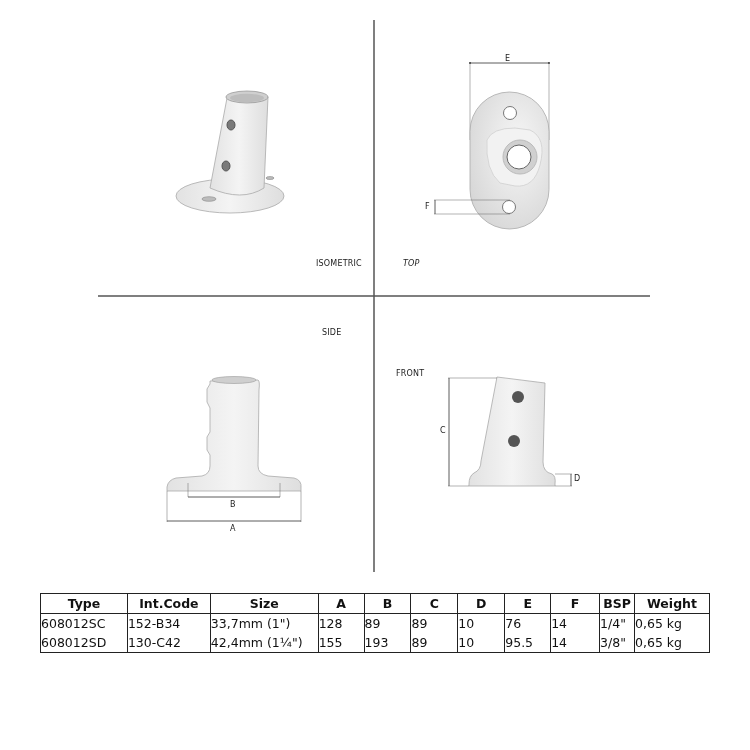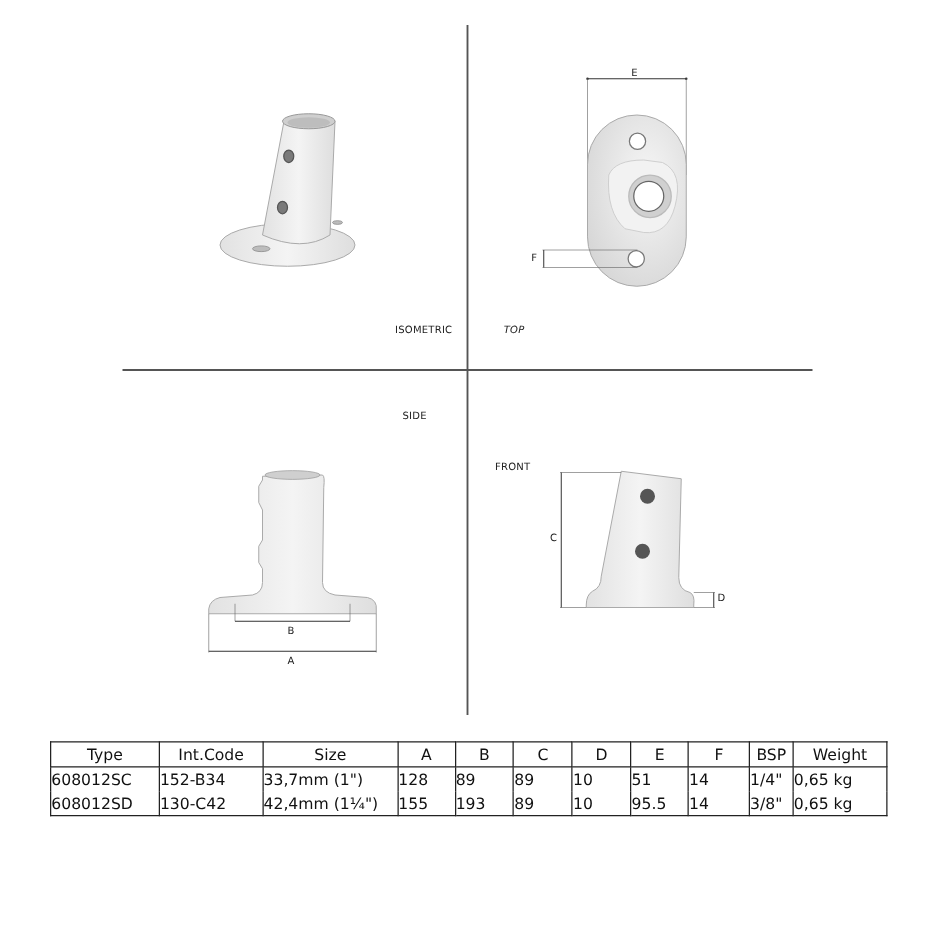--- a/index.html
+++ b/index.html
@@ -3,21 +3,21 @@
   <meta charset="utf-8">
   <style>
     html, body { margin: 0; padding: 0; background: #ffffff; }
     body { width: 750px; height: 750px; position: relative; overflow: hidden;
            font-family: "DejaVu Sans", "Liberation Sans", sans-serif; color: #111; }
     .view-label { position: absolute; font-size: 8px; letter-spacing: 0.2px; color: #222; }
     .dim-label { position: absolute; font-size: 8px; color: #222; }
     svg { position: absolute; left: 0; top: 0; }
     table.spec { position: absolute; left: 40px; top: 593px; width: 670px;
                  border-collapse: collapse; font-size: 12.5px; color: #111; }
-    table.spec th { font-weight: normal; border: 1px solid #222; height: 19px; padding: 0; text-align: center; }
+    table.spec th { font-weight: bold; border: 1px solid #222; height: 19px; padding: 0; text-align: center; }
     table.spec td { border-left: 1px solid #222; border-right: 1px solid #222; height: 19px; padding: 0; text-align: left; }
     table.spec tbody tr:last-child td { border-bottom: 1px solid #222; }
   </style>
 </head>
 <body>
 
 <svg width="750" height="750" viewBox="0 0 750 750">
   <defs>
     <linearGradient id="g1" x1="0" x2="1" y1="0" y2="0">
       <stop offset="0" stop-color="#e2e2e2"></stop>
@@ -141,21 +141,21 @@
   </thead>
   <tbody>
     <tr>
       <td>608012SC</td>
       <td>152-B34</td>
       <td>33,7mm (1")</td>
       <td>128</td>
       <td>89</td>
       <td>89</td>
       <td>10</td>
-      <td>51</td>
+      <td>76</td>
       <td>14</td>
       <td>1/4"</td>
       <td>0,65 kg</td>
     </tr>
     <tr>
       <td>608012SD</td>
       <td>130-C42</td>
       <td>42,4mm (1¼")</td>
       <td>155</td>
       <td>193</td>

